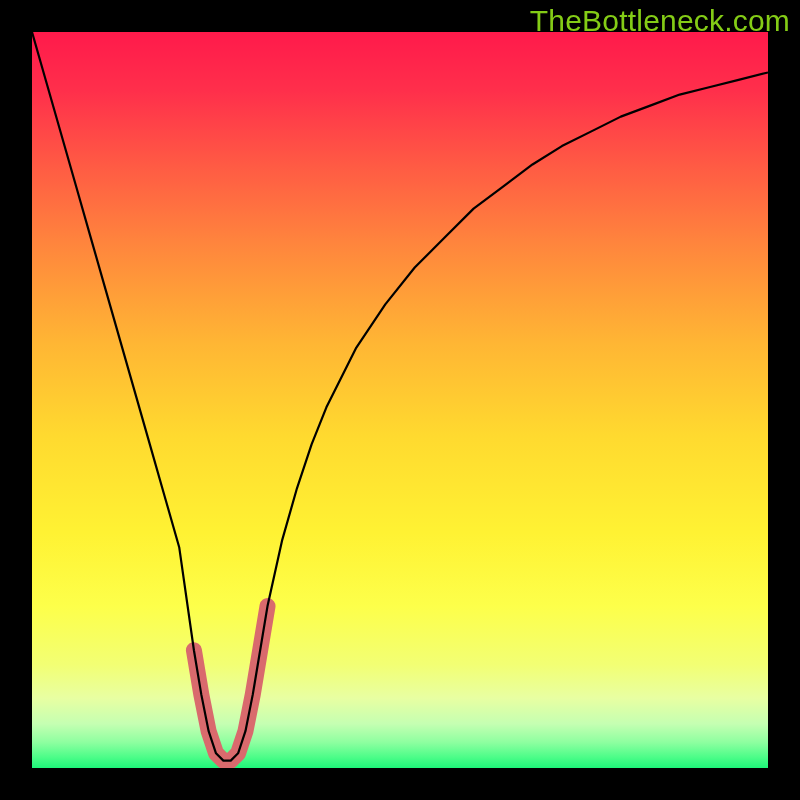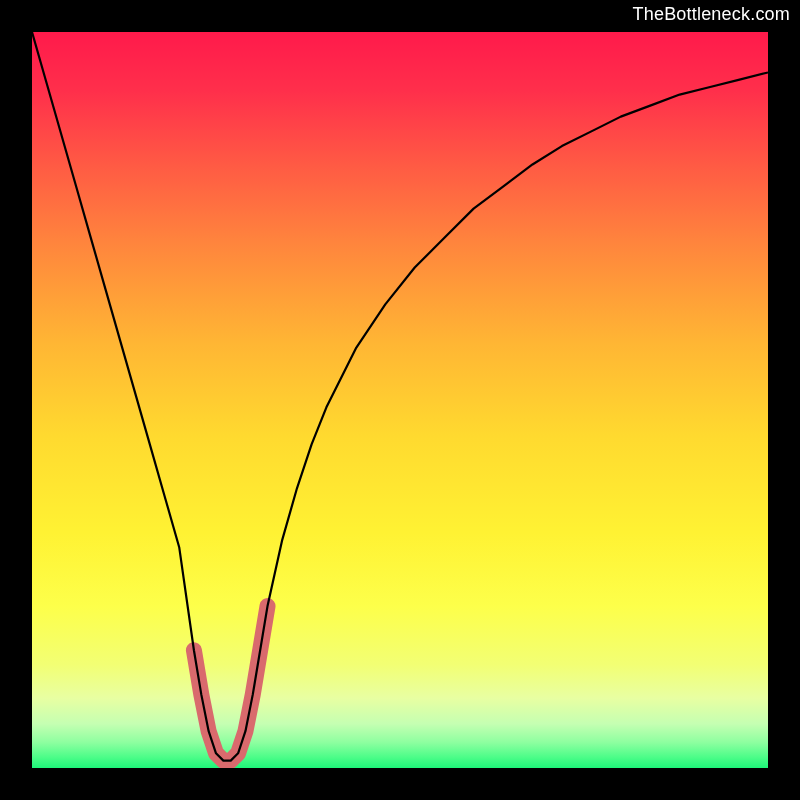--- a/index.html
+++ b/index.html
@@ -13,22 +13,22 @@
   .frame {
     width: 800px;
     height: 800px;
     background: #000;
     position: relative;
   }
   .watermark {
     position: absolute;
     top: 4px;
     right: 10px;
-    color: #ffffff;
-    font-size: 18px;
+    color: #84cc16;
+    font-size: 30px;
     letter-spacing: 0.2px;
     z-index: 10;
   }
   .plot {
     position: absolute;
     left: 32px;
     top: 32px;
     width: 736px;
     height: 736px;
     overflow: hidden;

